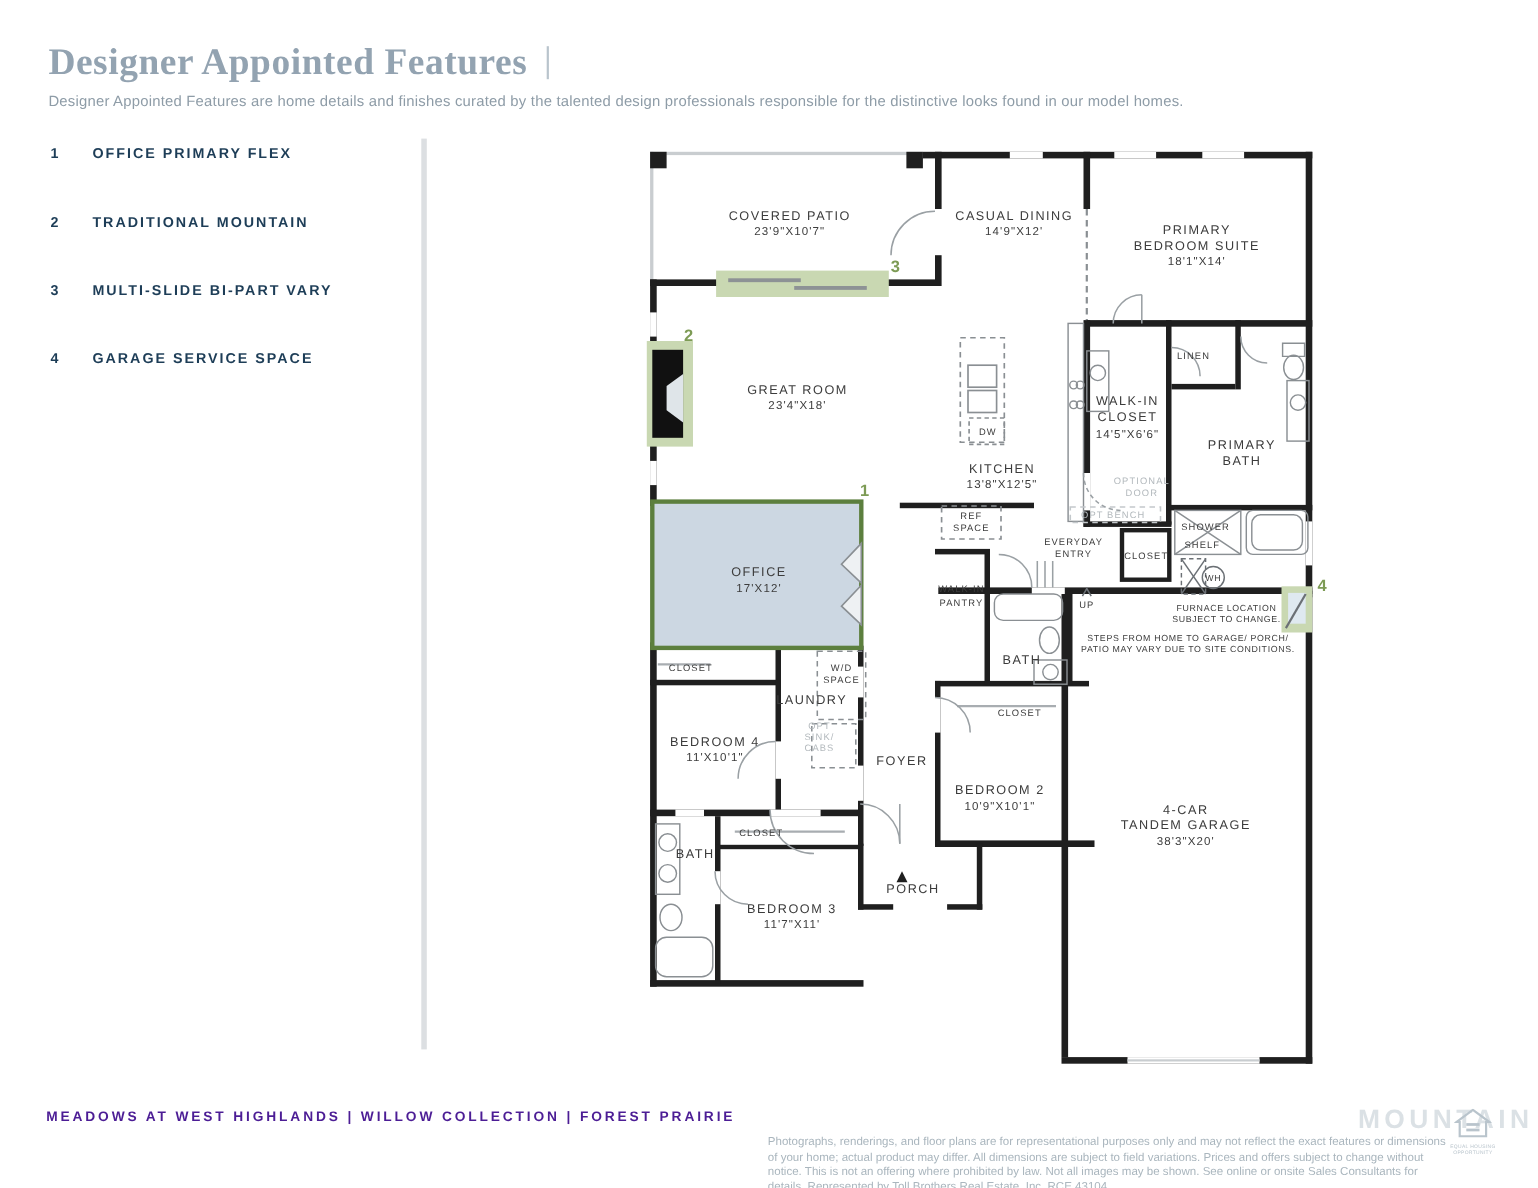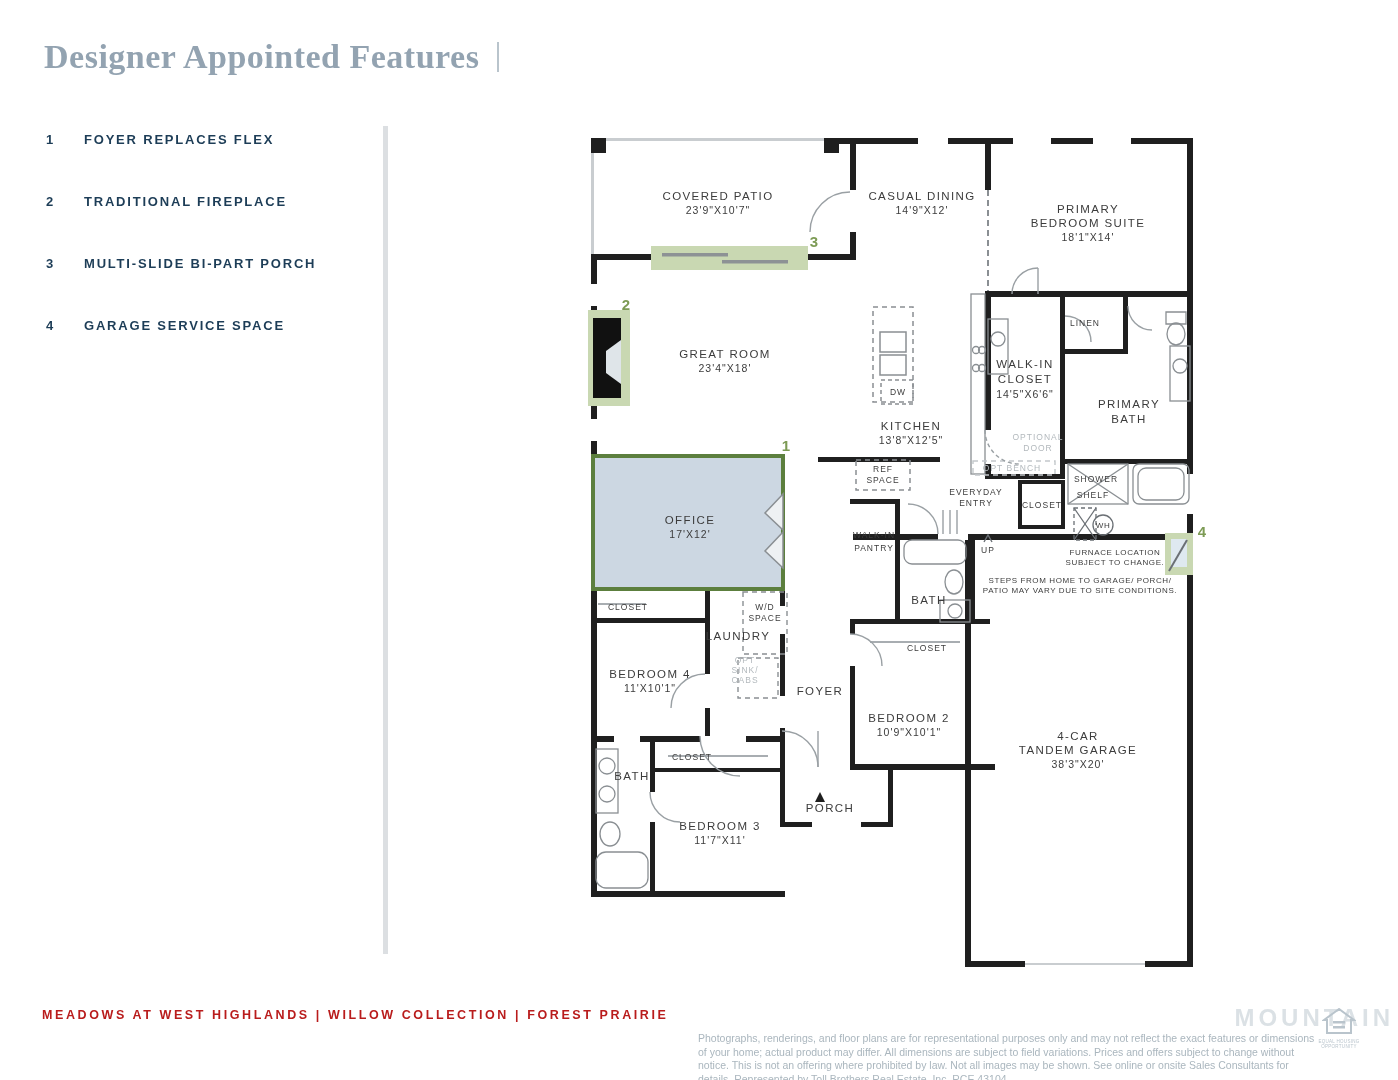--- a/index.html
+++ b/index.html
@@ -24,53 +24,54 @@
   .plan{position:absolute;left:588px;top:134px;}
   svg text{font-family:"Liberation Sans",sans-serif;fill:#3c3c3c;}
   .room-name{font-size:11.5px;letter-spacing:1.4px;}
   .room-dims{font-size:10.5px;letter-spacing:1px;}
   .small-label{font-size:8.5px;letter-spacing:1px;}
   .tiny-label{font-size:8px;letter-spacing:.6px;}
   .gray-label{font-size:8.5px;letter-spacing:1px;fill:#b3b9bd;}
   .note-label{font-size:8px;letter-spacing:.6px;}
   .callout{font-size:15px;font-weight:bold;fill:#7d9b55;}
   
-  .footer-left{position:absolute;left:42px;top:1006px;color:#b91c1c;
+  .footer-left{position:absolute;left:42px;top:1006px;color:#4c1d95;
                font-size:12.5px;font-weight:bold;letter-spacing:2.6px;line-height:19px;}
   .footer-disclaimer{position:absolute;left:698px;top:1004px;width:618px;
                      color:#aab6be;font-size:10.5px;line-height:13.5px;margin-top:28px;}
   .watermark{position:absolute;right:4px;top:1004px;width:280px;text-align:right;
              color:rgba(170,184,194,.42);font-size:24px;font-weight:bold;
              letter-spacing:4px;pointer-events:none;}
   .eh-logo{position:absolute;left:1318px;top:1008px;width:42px;text-align:center;
            color:#b9c4cc;}
   .eh-text{font-size:4.5px;letter-spacing:.3px;color:#b9c4cc;margin-top:1px;}
 </style>
 </head>
 <body>
 
 <div class="header">
   <div class="header-row">
     <span class="title">Designer Appointed Features</span>
     <span class="title-divider"></span>
   </div>
+  <div class="description">Designer Appointed Features are home details and finishes curated by the talented design professionals responsible for the distinctive looks found in our model homes.</div>
 </div>
 
 <div class="features">
   <div class="feature-item">
     <span class="feature-num">1</span>
-    <span>FOYER REPLACES FLEX</span>
+    <span>OFFICE PRIMARY FLEX</span>
   </div>
   <div class="feature-item">
     <span class="feature-num">2</span>
-    <span>TRADITIONAL FIREPLACE</span>
+    <span>TRADITIONAL MOUNTAIN</span>
   </div>
   <div class="feature-item">
     <span class="feature-num">3</span>
-    <span>MULTI-SLIDE BI-PART PORCH</span>
+    <span>MULTI-SLIDE BI-PART VARY</span>
   </div>
   <div class="feature-item">
     <span class="feature-num">4</span>
     <span>GARAGE SERVICE SPACE</span>
   </div>
 </div>
 <div class="sidebar-divider"></div>
 
 <div class="plan">
 <svg width="622" height="838" viewBox="0 0 622 838">

